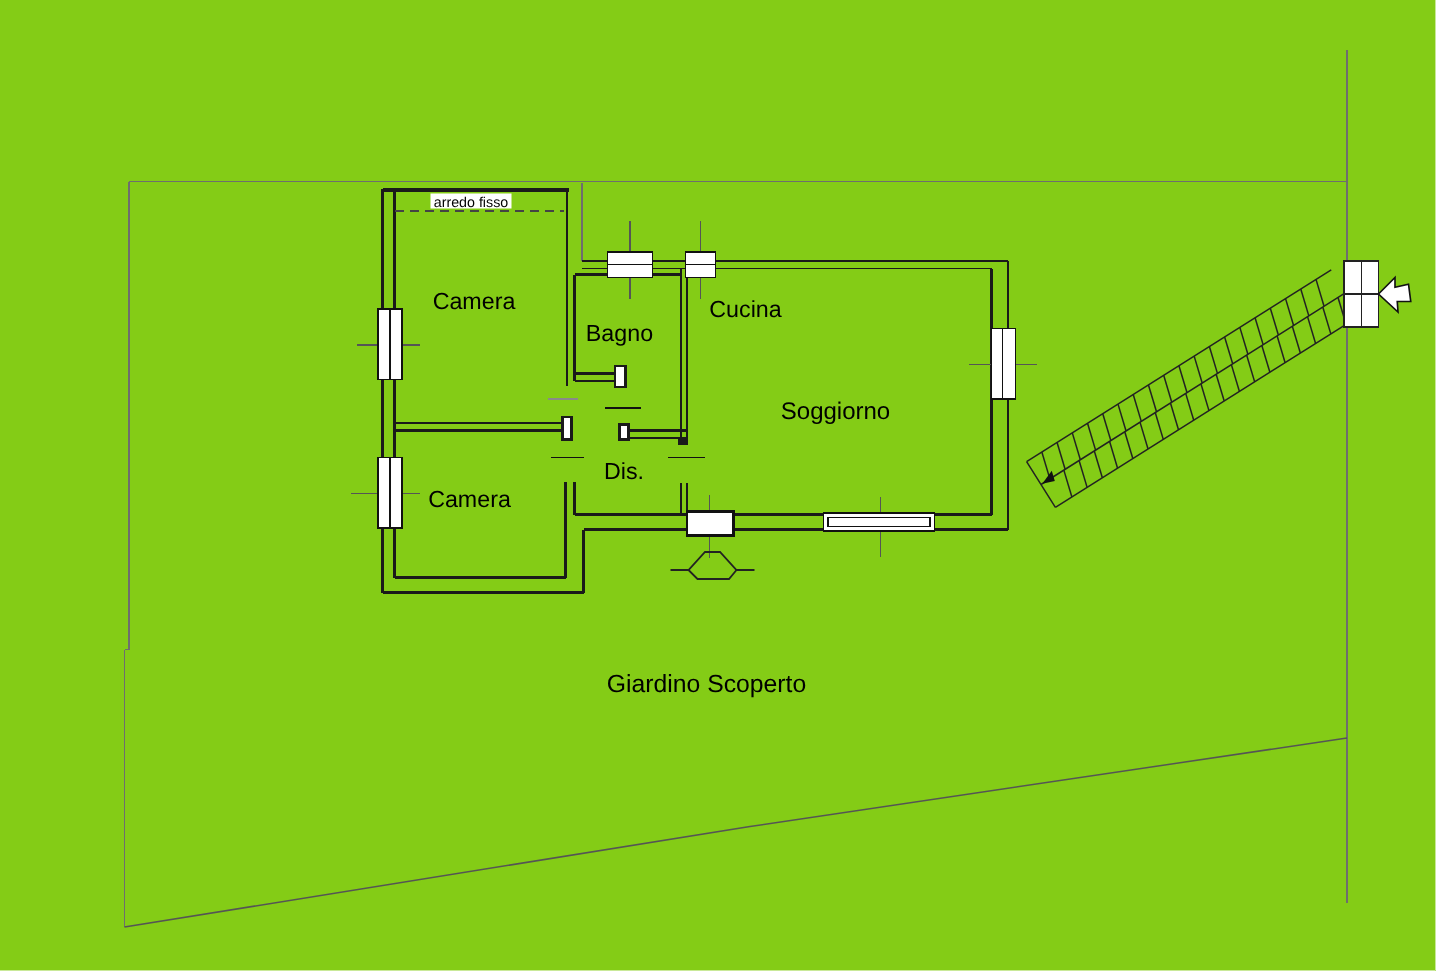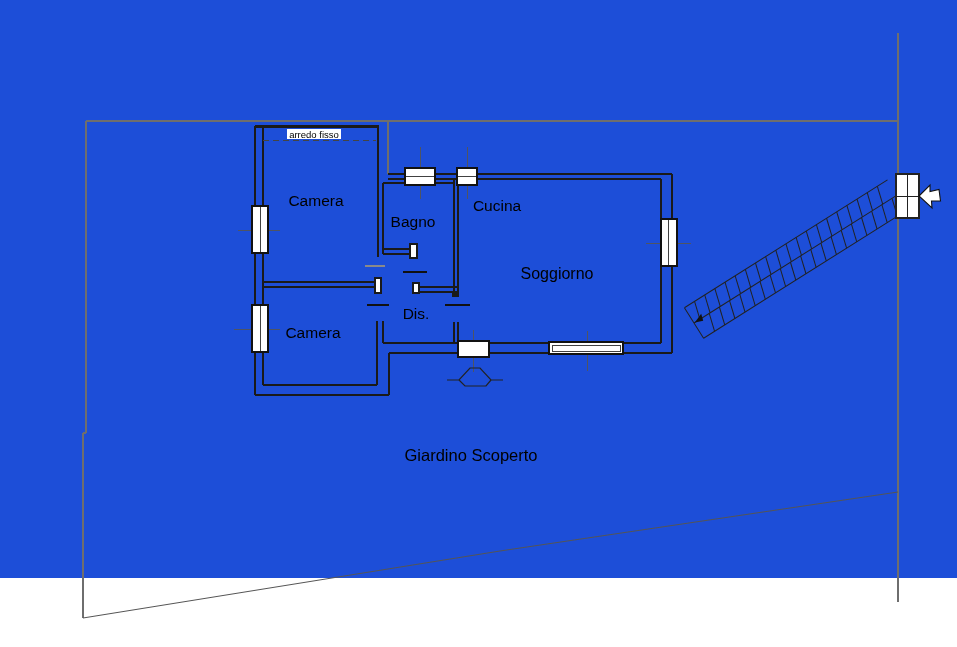--- a/index.html
+++ b/index.html
@@ -1,16 +1,16 @@
 <!DOCTYPE html>
 <html><head>
 <meta charset="utf-8">
 <style>
   html,body{margin:0;padding:0;background:#ffffff;width:957px;height:647px;overflow:hidden;}
-  .canvas{position:relative;width:957px;height:578px;background:#1d4ed8;}
+  .canvas{position:relative;width:957px;height:647px;background:#84cc16;}
   svg{display:block;}
   .lbl{font-family:"Liberation Sans", sans-serif;fill:#000000;}
 </style>
 </head>
 <body>
 
 <div class="canvas">
 <svg width="957" height="647" viewBox="0 0 957 647" xmlns="http://www.w3.org/2000/svg">
 
   <g stroke="#6e6e6e" stroke-width="1.2" fill="none" shape-rendering="crispEdges">

